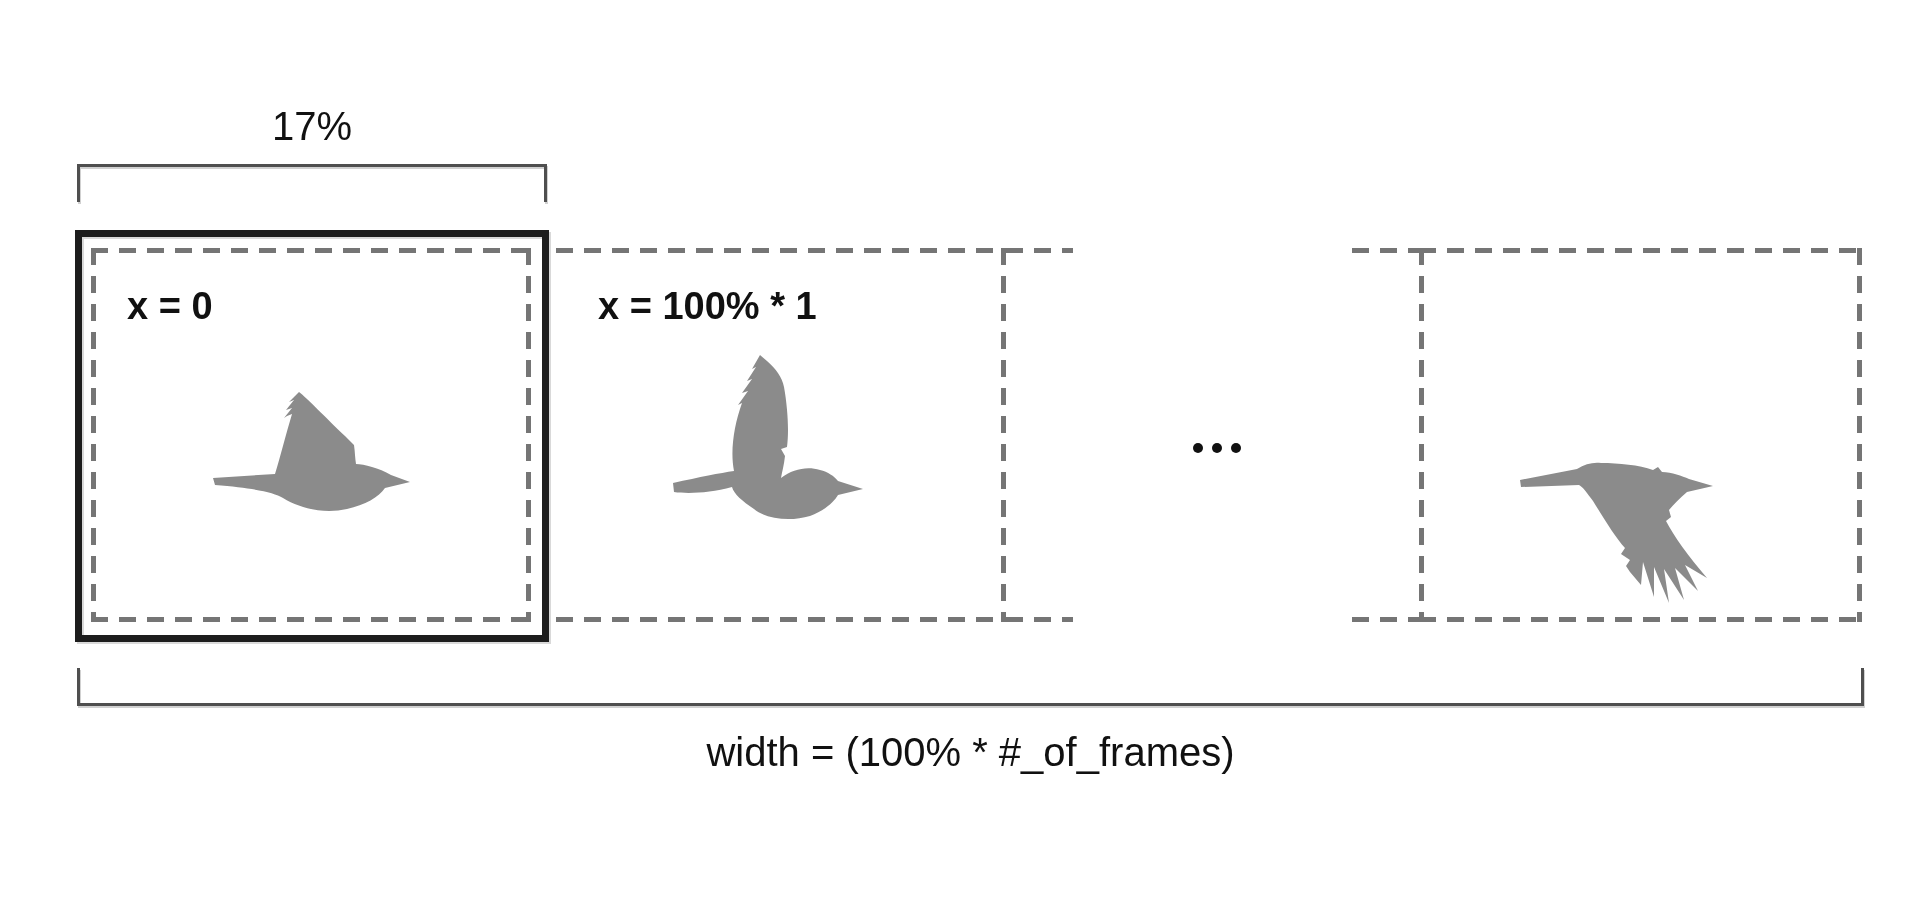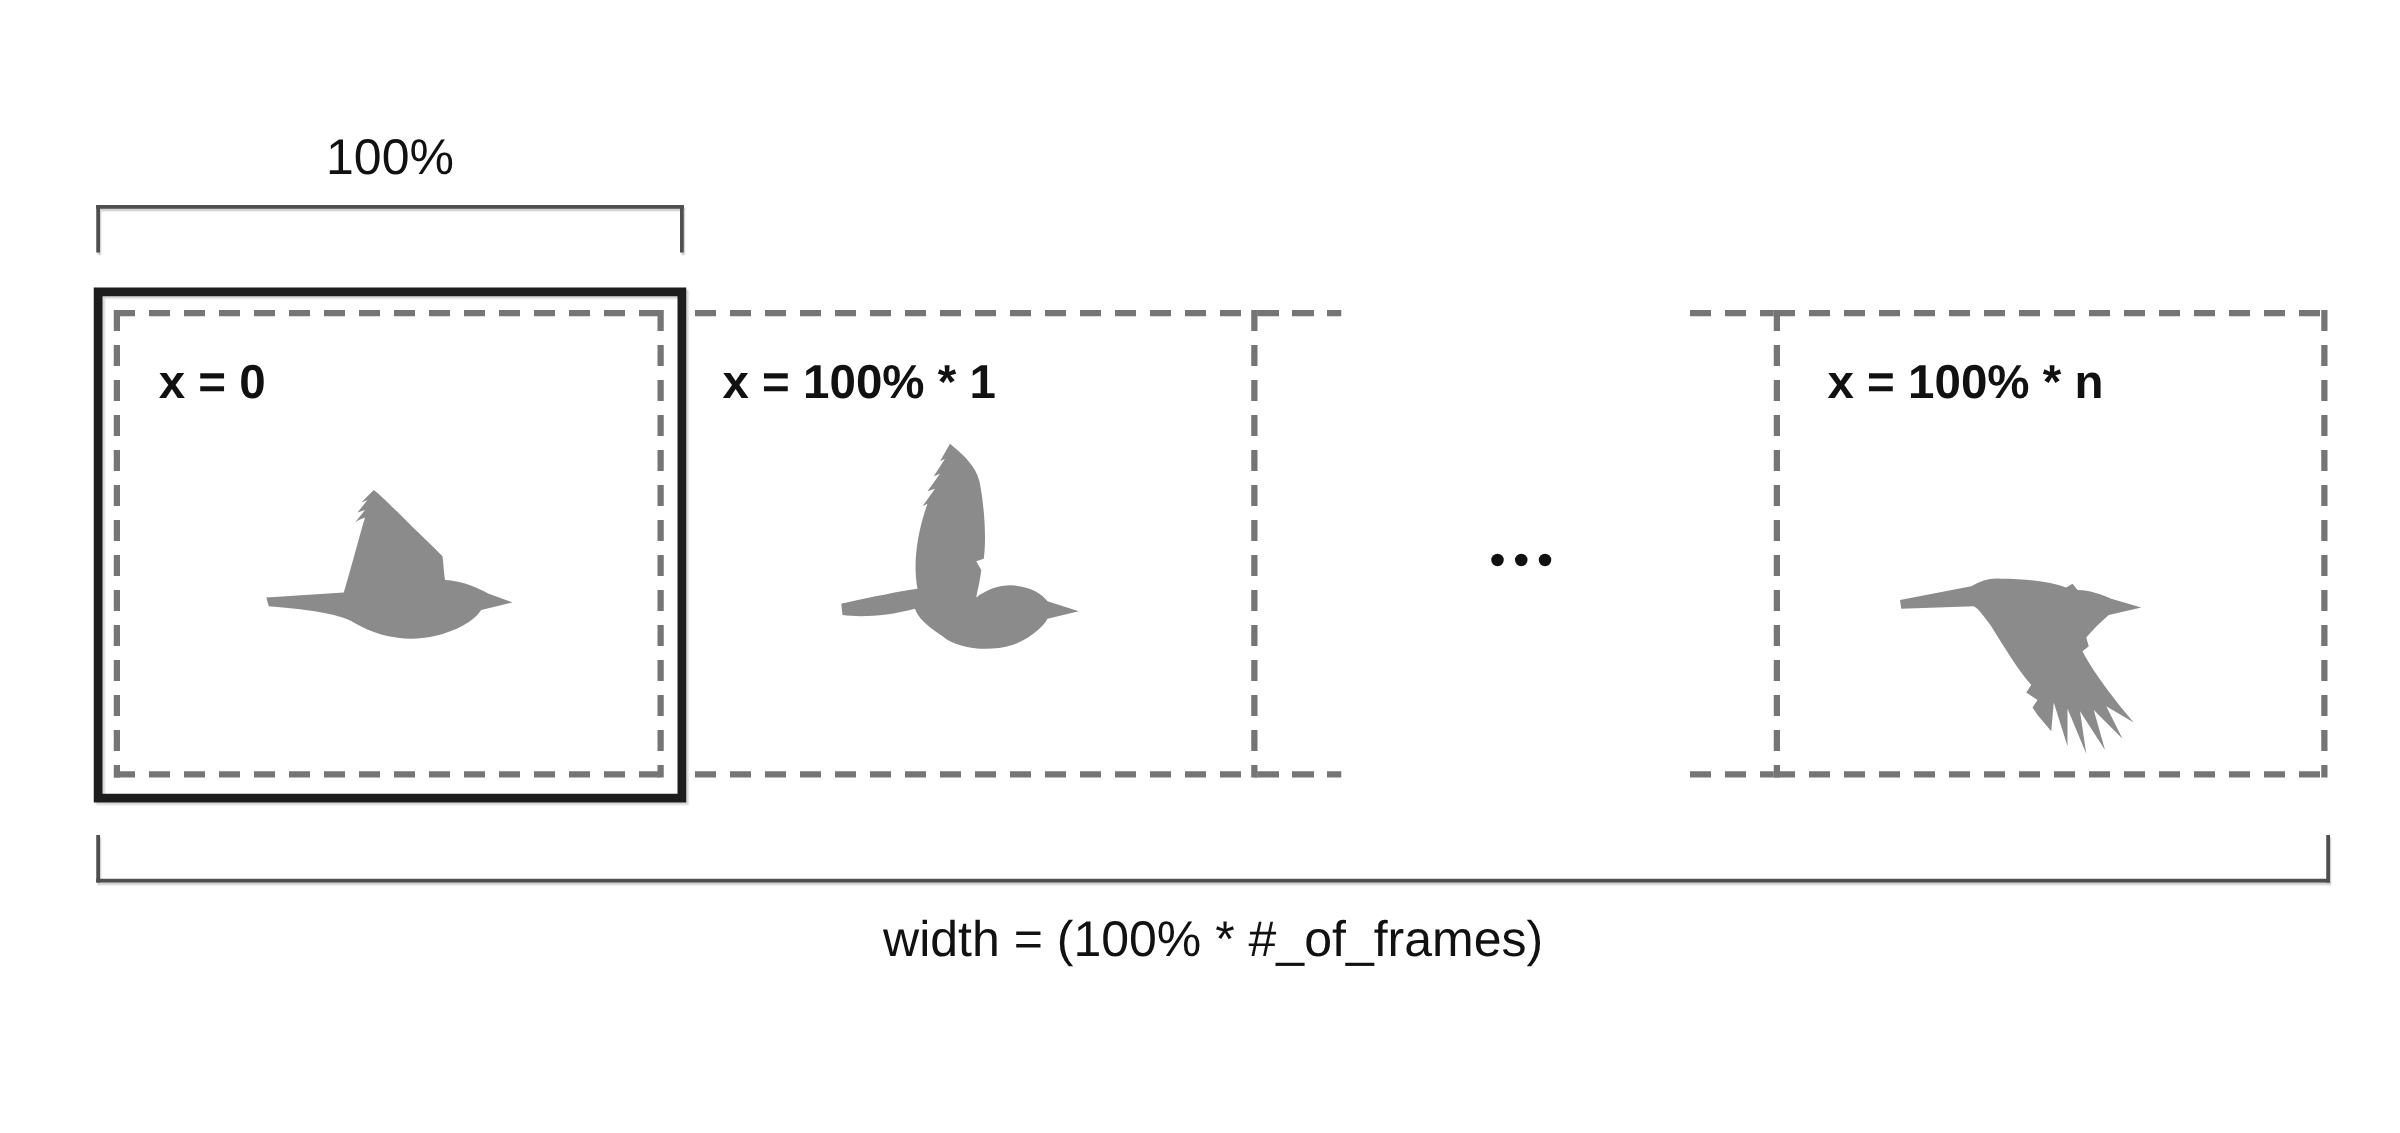--- a/index.html
+++ b/index.html
@@ -57,55 +57,54 @@
   .dash-seg{
     position:absolute;height:5px;
     background:repeating-linear-gradient(90deg,var(--color-dash,#757575) 0 17px,transparent 17px 28px);
   }
 
   .frame-label{
     position:absolute;top:287px;font-size:38px;font-weight:700;line-height:1;
     white-space:nowrap;color:var(--color-text,#111111);
   }
   #frame-0-label{left:127px;}
-  #frame-1-label{left:578px;}
+  #frame-1-label{left:598px;}
   #frame-n-label{left:1462px;}
 
   .bird{position:absolute;color:var(--color-bird,#8b8b8b);}
   .bird path{fill:currentColor;}
   #bird-0{left:213px;top:392px;width:197px;height:123px;}
   #bird-1{left:670px;top:353px;width:193px;height:167px;}
   #bird-n{left:1517px;top:461px;width:198px;height:143px;}
 
   #ellipsis{position:absolute;left:1193px;top:443px;display:flex;gap:9px;}
   .dot{width:10px;height:10px;border-radius:50%;background:var(--color-text,#111111);}
   .sr{position:absolute;width:1px;height:1px;overflow:hidden;clip-path:inset(50%);white-space:nowrap;}
 </style>
 </head>
 <body>
 
 <div class="stage">
 
-  <div class="caption" id="top-label">100%</div>
+  <div class="caption" id="top-label">17%</div>
   <div class="bracket bracket-down" id="top-bracket"></div>
 
   <div id="viewport-box"></div>
 
   <div class="frame-box" id="frame-0"></div>
   <div class="frame-box no-left" id="frame-1"></div>
   <div class="frame-box" id="frame-n"></div>
 
   <div class="dash-seg" style="left:1006px;top:248px;width:67px"></div>
   <div class="dash-seg" style="left:1006px;top:617px;width:67px"></div>
   <div class="dash-seg" style="left:1352px;top:248px;width:67px"></div>
   <div class="dash-seg" style="left:1352px;top:617px;width:67px"></div>
 
   <div class="frame-label" id="frame-0-label">x = 0</div>
   <div class="frame-label" id="frame-1-label">x = 100% * 1</div>
-  <div class="frame-label" id="frame-n-label">x = 100% * n</div>
 
   <svg class="bird" id="bird-0" viewBox="0 0 197 123">
     <path d="M0,86 L62,82 C67,66 73,42 79,22
              L74,24 L71,26 L79,16 L73,18 L81,8 L76,10 L86,0
              C94,6 112,25 132,44 L141,53
              C142,60 142,66 143,72
              C151,72 166,76 178,83 L197,90 L172,96
              C166,105 152,113 134,117
              C112,122 88,117 70,106
              C60,100 40,96 2,93 Z"></path>

